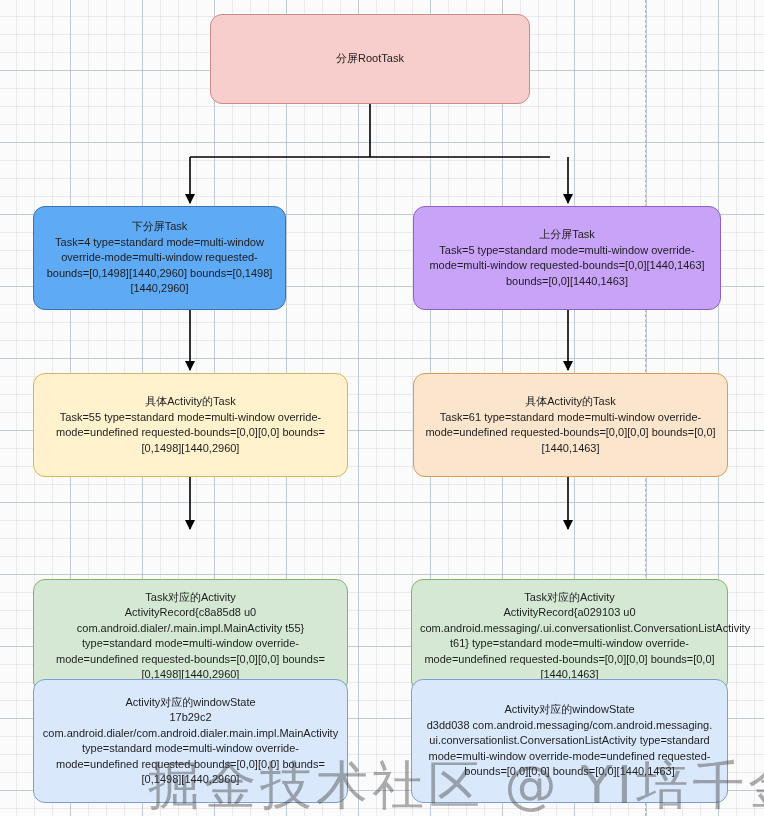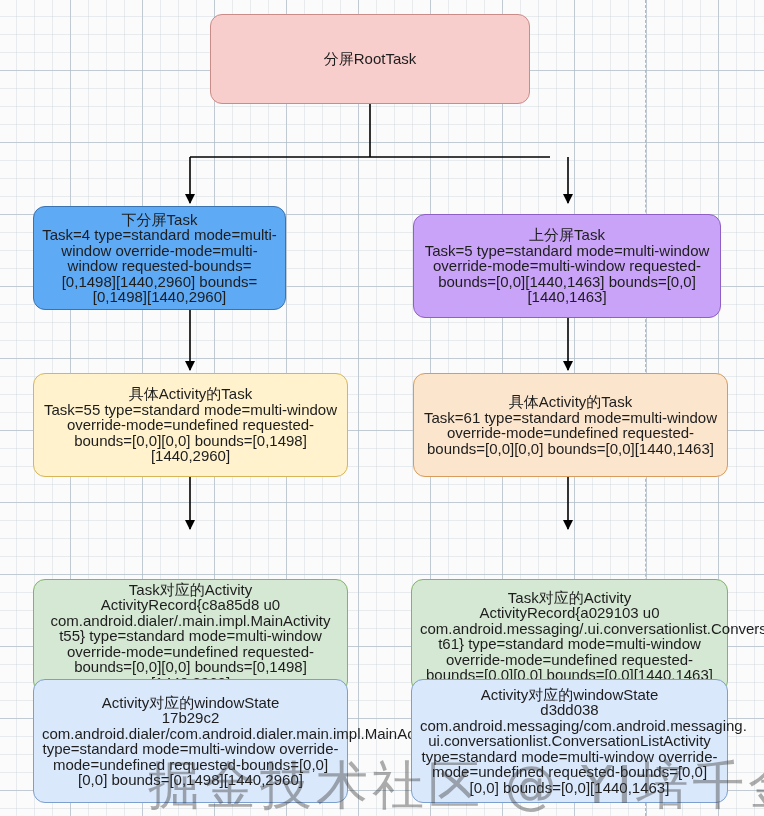--- a/index.html
+++ b/index.html
@@ -24,21 +24,21 @@
     position:absolute;left:645px;top:0;width:0;height:816px;
     border-left:1px dashed #b8b8b8;pointer-events:none;
   }
   svg#edges{position:absolute;left:0;top:0;width:764px;height:816px;pointer-events:none;}
 
   .node{
     position:absolute;box-sizing:border-box;
     border-radius:12px;border:1px solid #999;
     display:flex;align-items:center;justify-content:center;
     text-align:center;color:#1d1d1d;
-    font-size:15px;line-height:15.5px;
+    font-size:11px;line-height:15.5px;
     padding:4px 8px;
     box-shadow:0 0 0 rgba(0,0,0,0);
   }
   .node .inner{width:100%;}
   .node .ttl{display:block;}
   .node .body{display:block;}
 
   .n-root{background:#f8cecc;border-color:#c98c89;}
   .n-blue{background:#5eaaf5;border-color:#3b72b0;}
   .n-purple{background:#c9a3f7;border-color:#8f5fc4;}
@@ -88,21 +88,21 @@
   </span>
 </div>
 
 <div class="node n-blue" style="left:33px;top:206px;width:253px;height:104px;">
   <span class="inner">
     <span class="ttl">下分屏Task</span>
     <span class="body">Task=4 type=standard mode=multi-window override-mode=multi-window requested-bounds=[0,1498][1440,2960] bounds=[0,1498][1440,2960]</span>
   </span>
 </div>
 
-<div class="node n-purple" style="left:413px;top:206px;width:308px;height:104px;margin-top:8px;">
+<div class="node n-purple" style="left:413px;top:206px;width:308px;height:104px;">
   <span class="inner">
     <span class="ttl">上分屏Task</span>
     <span class="body">Task=5 type=standard mode=multi-window override-mode=multi-window requested-bounds=[0,0][1440,1463] bounds=[0,0][1440,1463]</span>
   </span>
 </div>
 
 <div class="node n-yellow" style="left:33px;top:373px;width:315px;height:104px;">
   <span class="inner">
     <span class="ttl">具体Activity的Task</span>
     <span class="body">Task=55 type=standard mode=multi-window override-mode=undefined requested-bounds=[0,0][0,0] bounds=[0,1498][1440,2960]</span>

